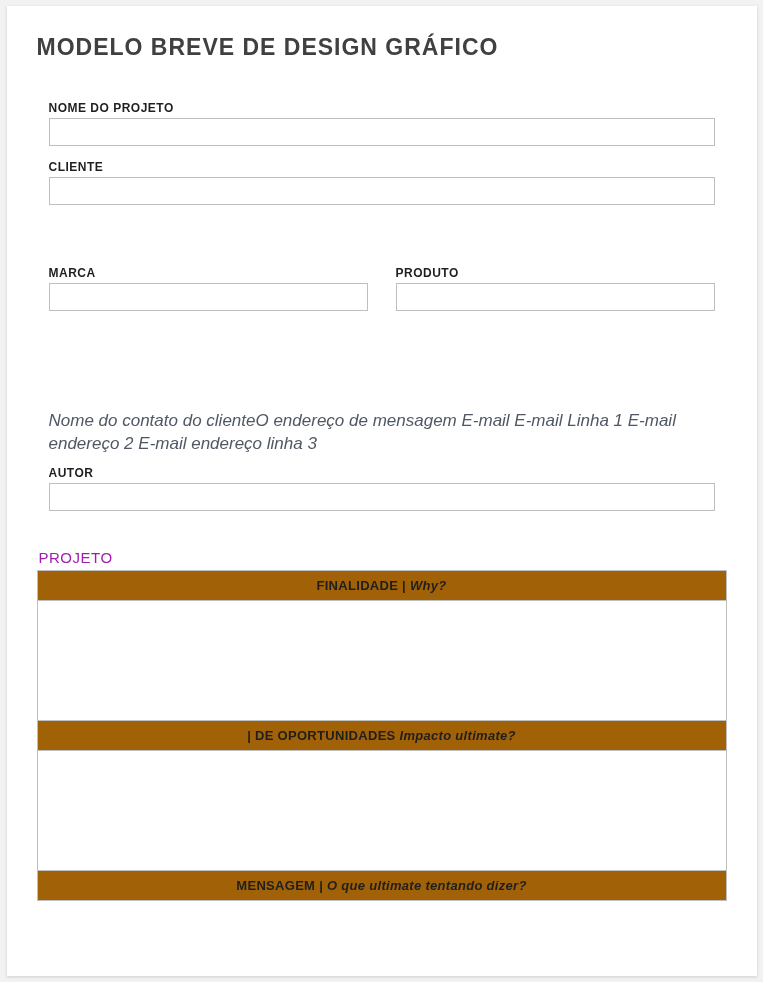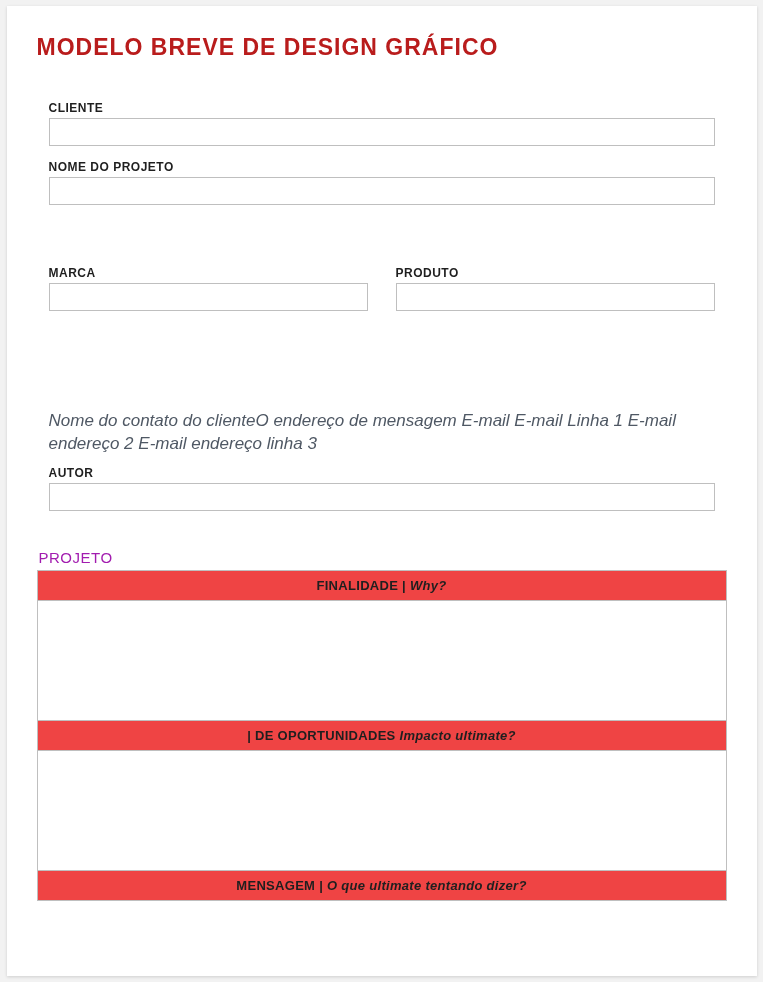--- a/index.html
+++ b/index.html
@@ -14,21 +14,21 @@
     width: 750px;
     height: 970px;
     background: #ffffff;
     box-shadow: 0 1px 3px rgba(0,0,0,0.15);
     padding: 28px 30px 30px 30px;
   }
   h1.title {
     font-size: 23px;
     font-weight: 700;
     letter-spacing: 1px;
-    color: #b91c1c;
+    color: #404040;
     margin-bottom: 40px;
   }
   .top-block {
     padding: 0 12px;
   }
   .field-label {
     font-size: 12px;
     font-weight: 700;
     letter-spacing: 0.5px;
     color: #1f1f1f;
@@ -64,21 +64,21 @@
     margin: 38px 0 4px 2px;
   }
   table.project {
     width: 100%;
     border-collapse: collapse;
   }
   table.project td, table.project th {
     border: 1px solid #bfbfbf;
   }
   .header-cell {
-    background: #ef4444;
+    background: #a16207;
     text-align: center;
     font-size: 13px;
     font-weight: 700;
     letter-spacing: 0.3px;
     padding: 7px 4px;
     color: #1f1f1f;
   }
   .header-cell .sub {
     font-weight: 700;
     font-style: italic;
@@ -100,26 +100,26 @@
 </head>
 <body>
 
 <div class="page">
 
   <h1 class="title">MODELO BREVE DE DESIGN GRÁFICO</h1>
 
   <div class="top-block">
 
     <div class="stack">
-      <div class="field-label">CLIENTE</div>
+      <div class="field-label">NOME DO PROJETO</div>
       <input class="field-input" value="" style="">
     </div>
 
     <div class="stack">
-      <div class="field-label">NOME DO PROJETO</div>
+      <div class="field-label">CLIENTE</div>
       <input class="field-input" value="" style="">
     </div>
 
     <div class="row stack">
       <div class="col">
         <div class="field-label">MARCA</div>
         <input class="field-input" value="" style="">
       </div>
       <div class="col">
         <div class="field-label">PRODUTO</div>

